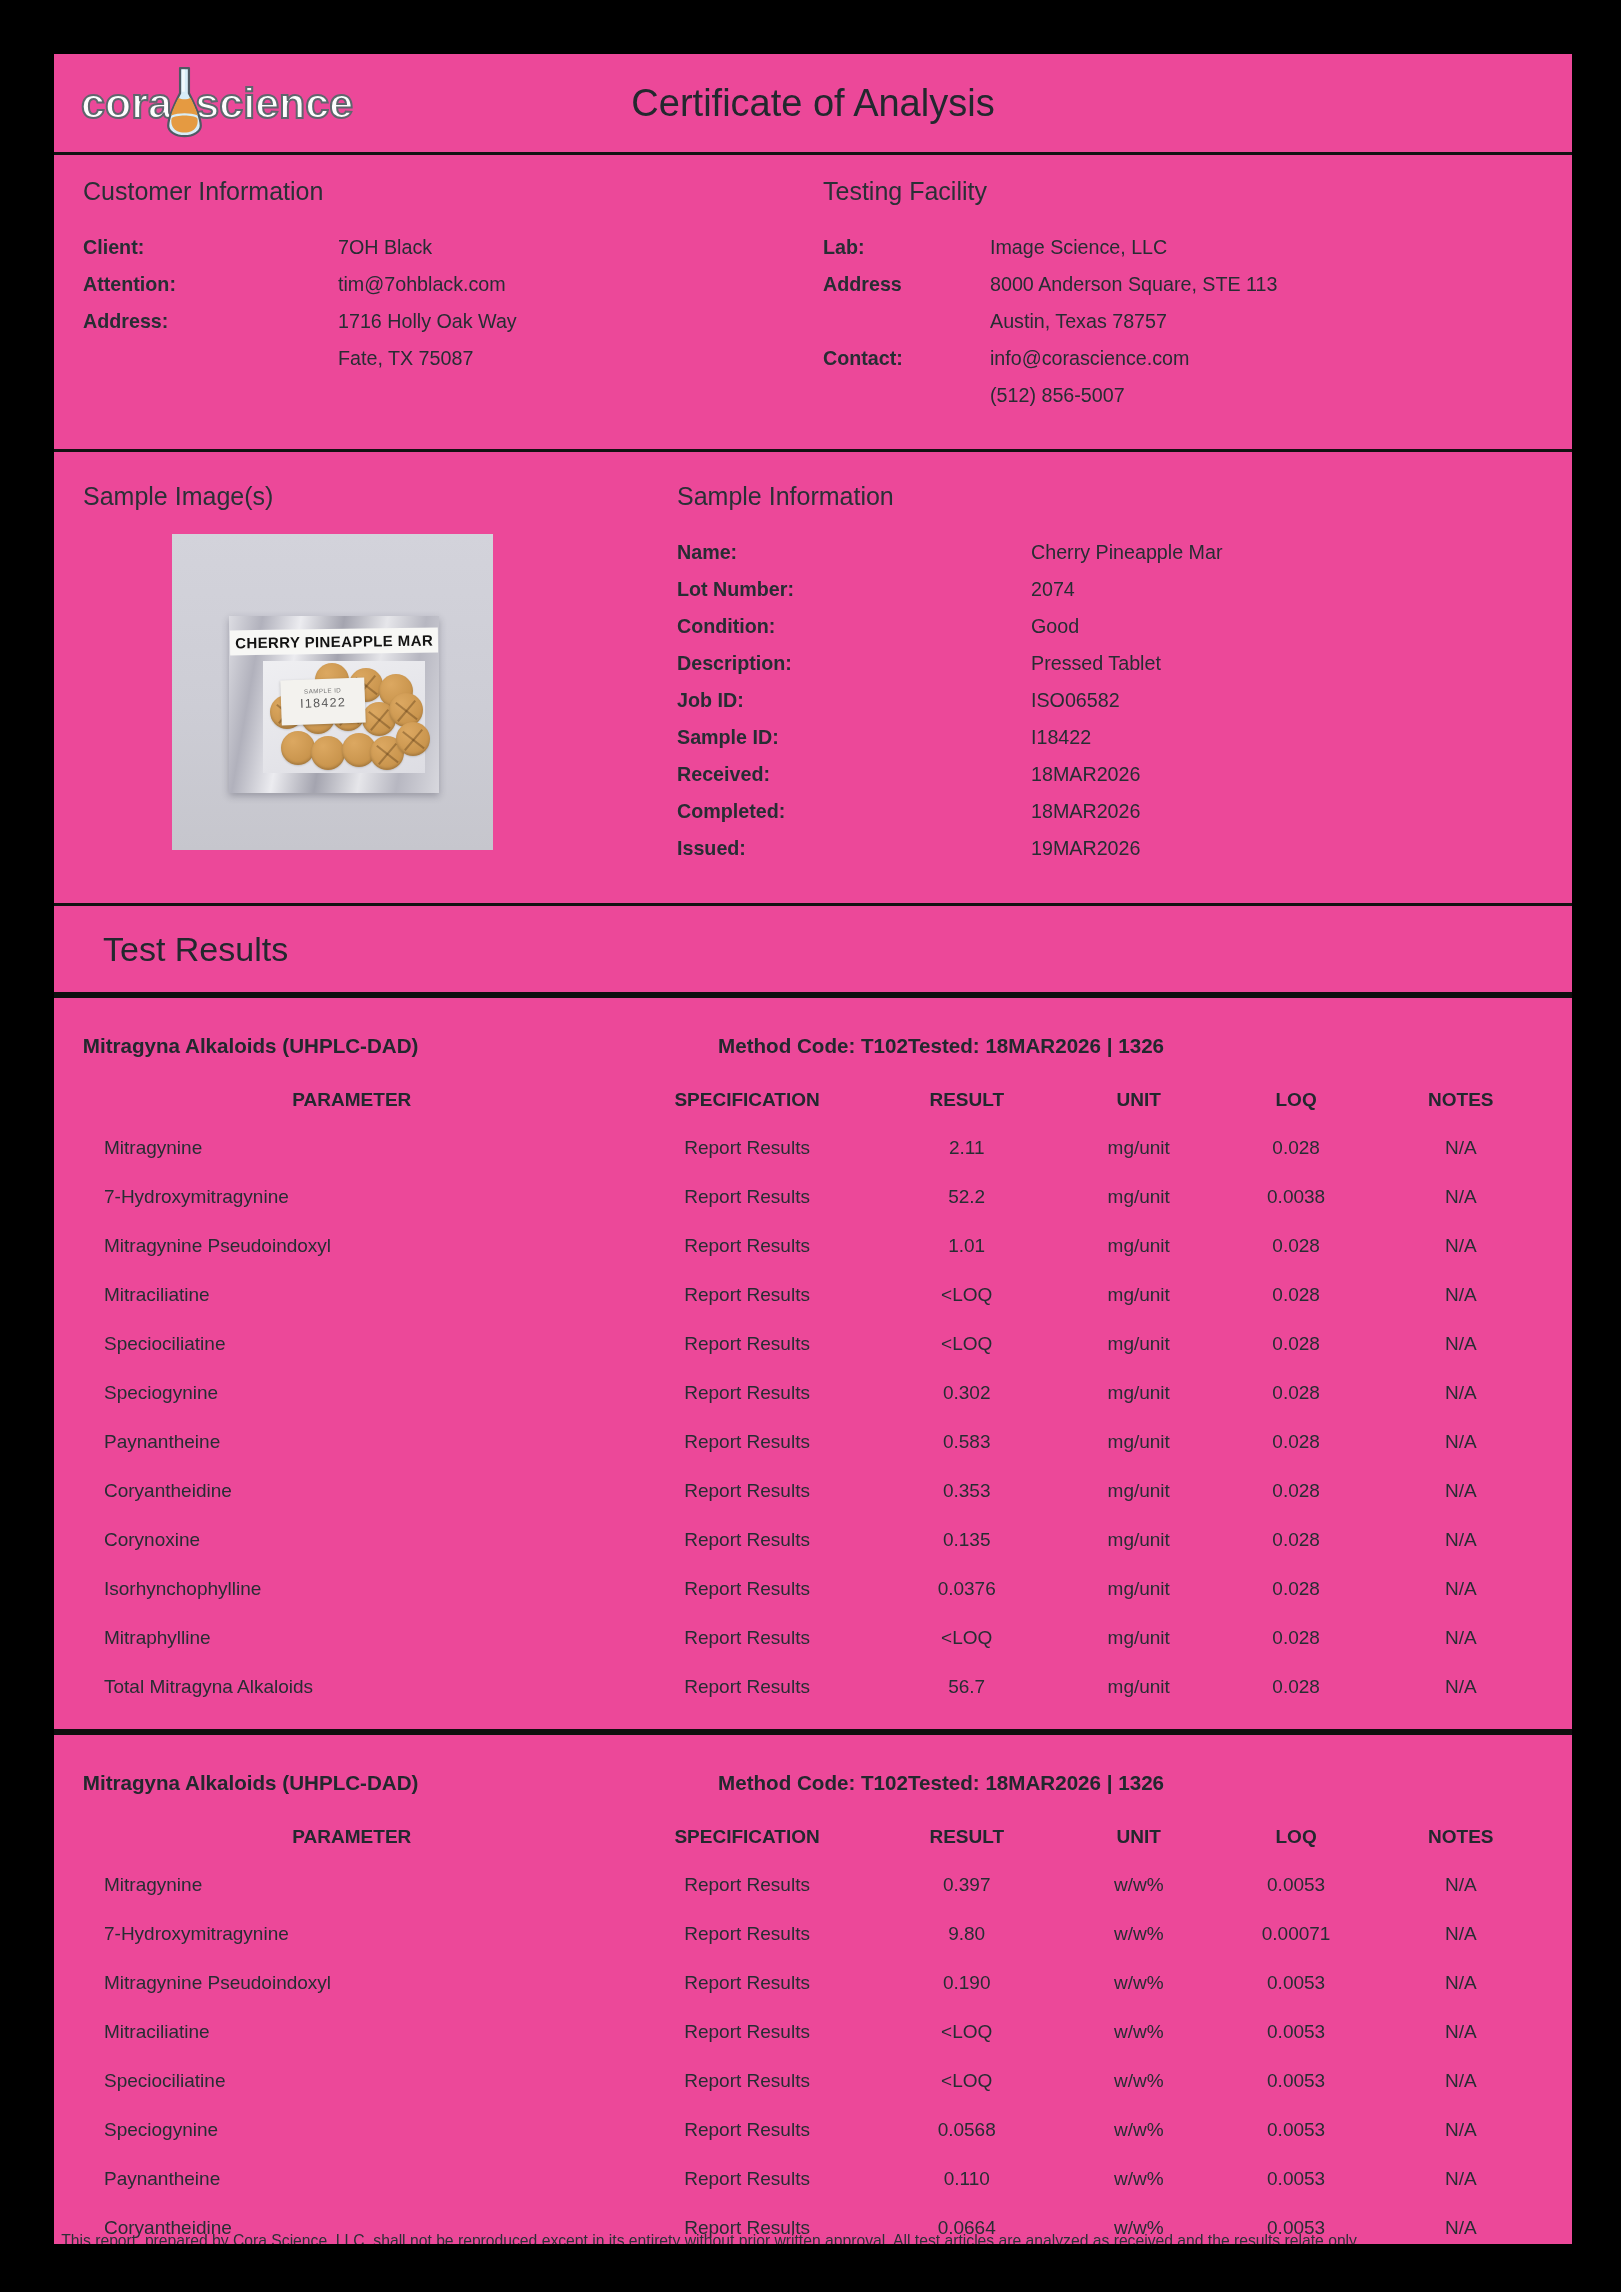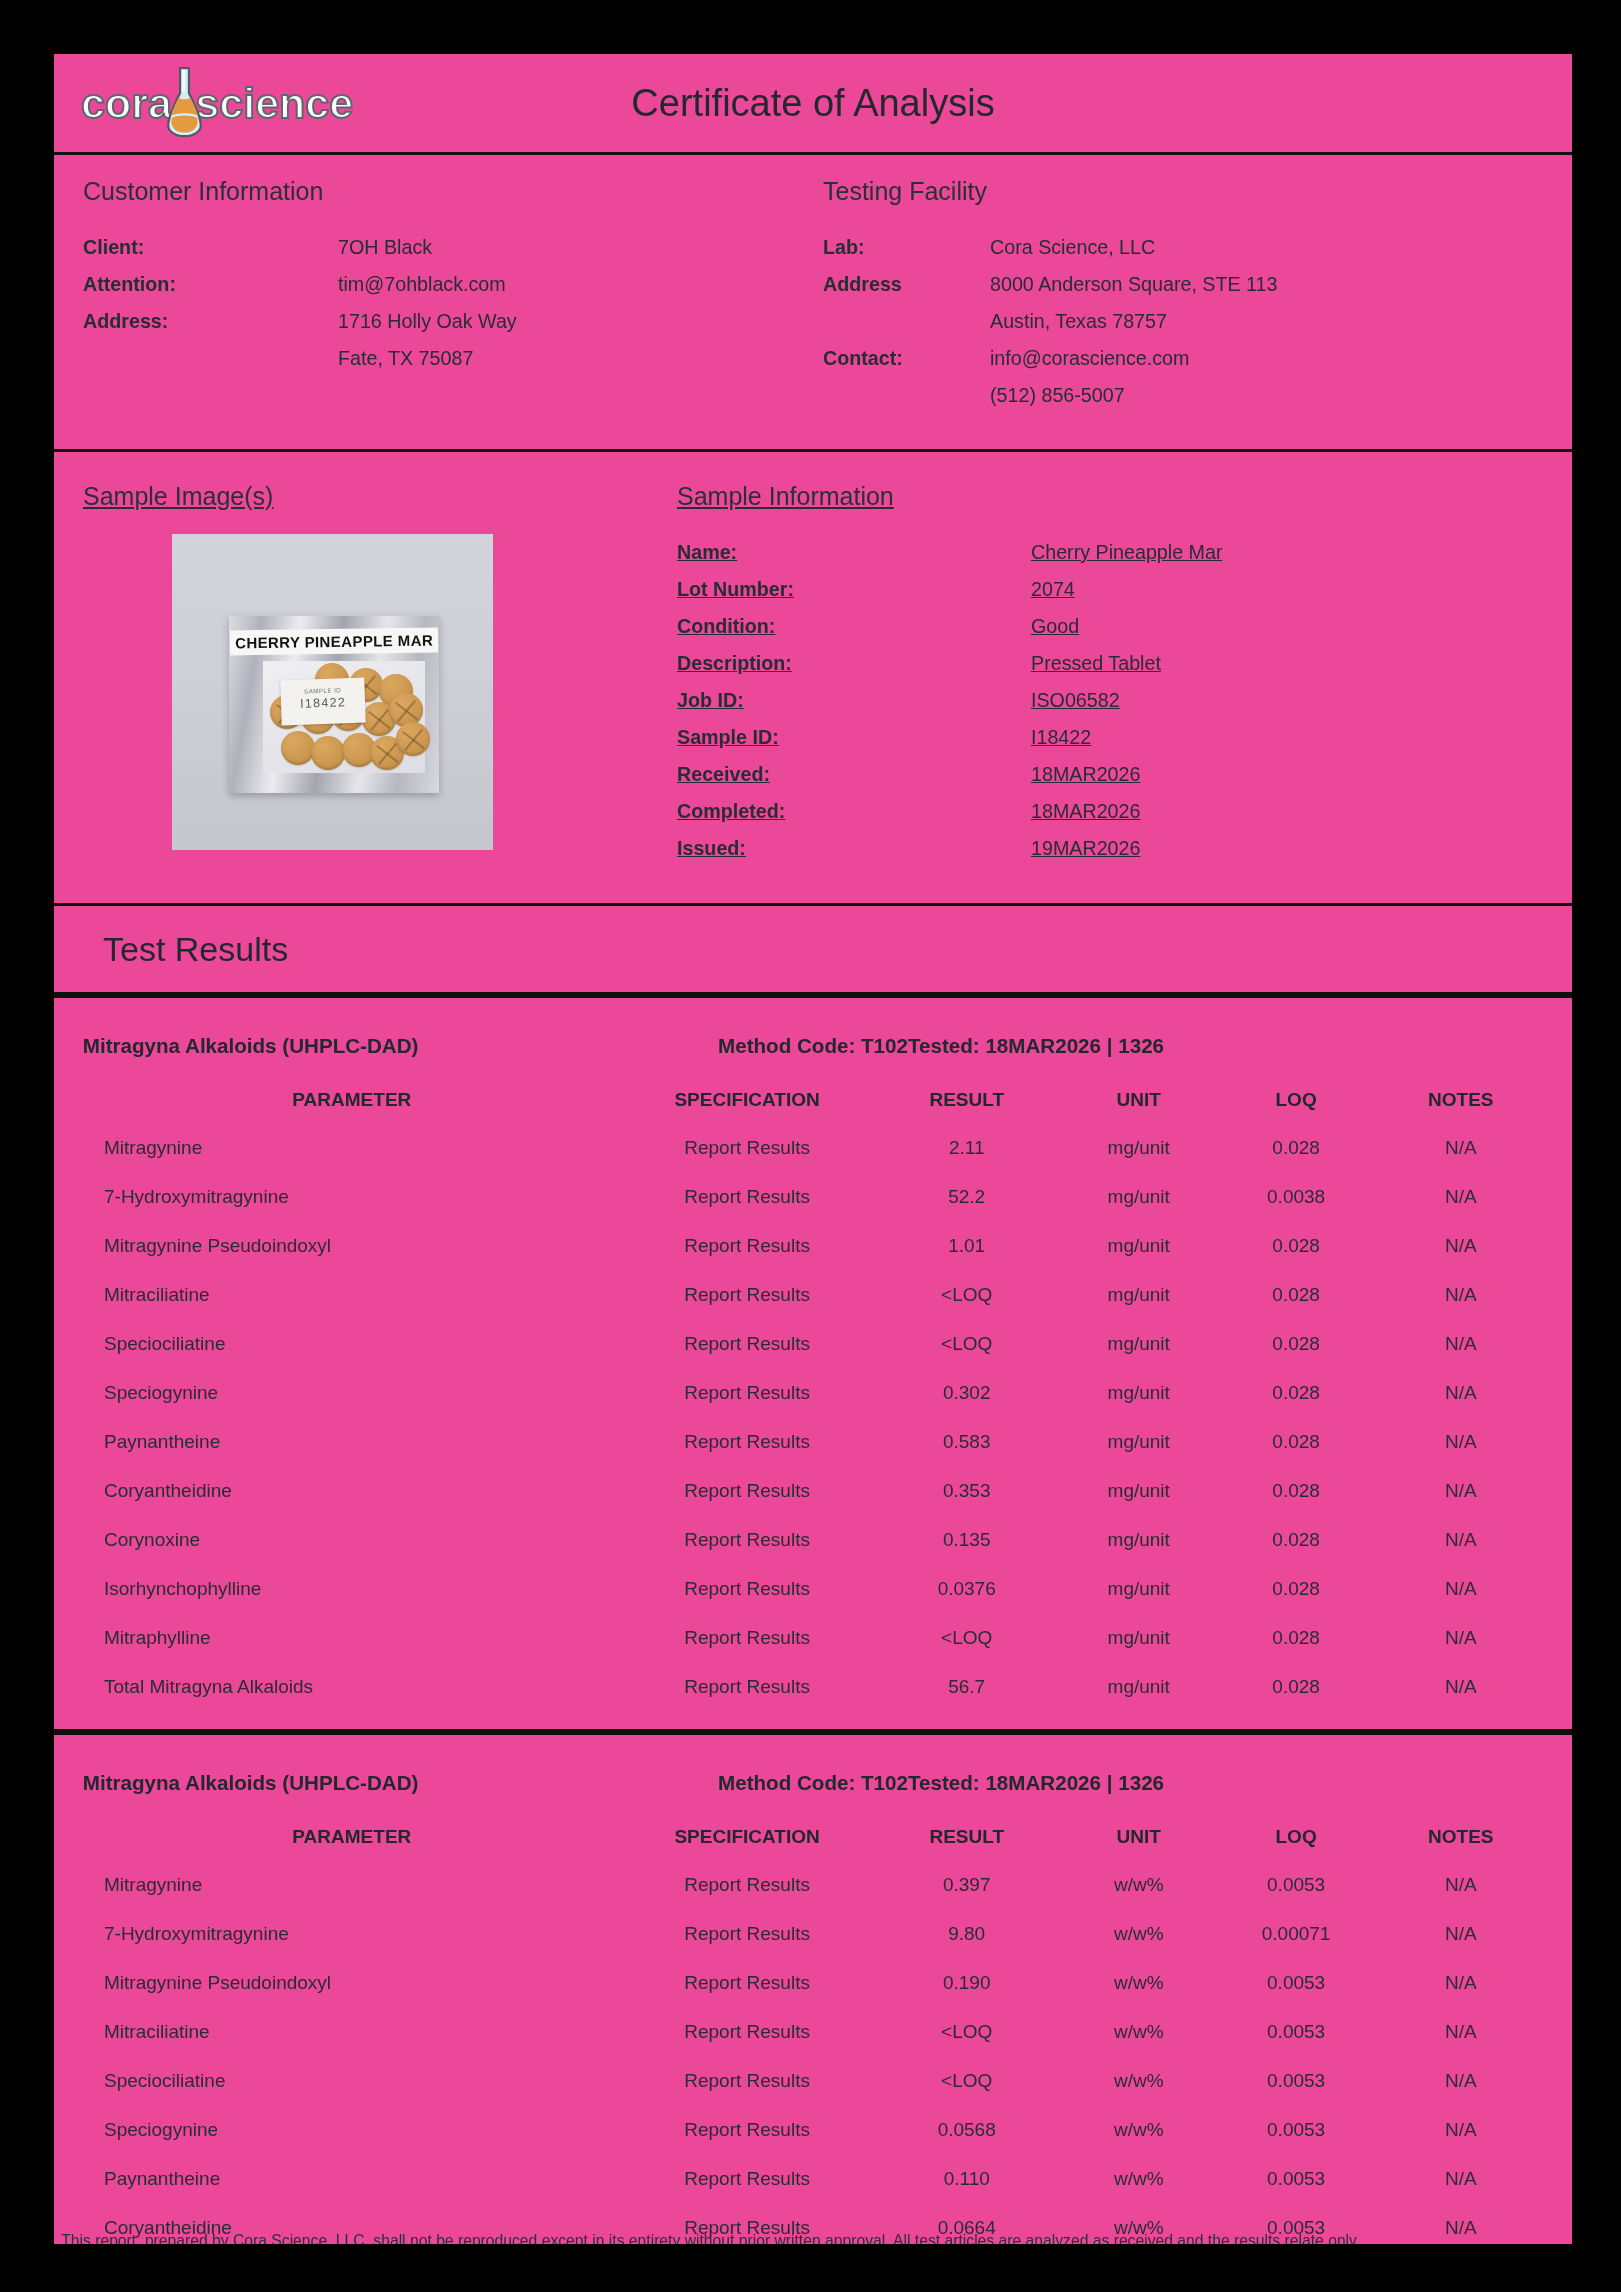--- a/index.html
+++ b/index.html
@@ -42,21 +42,20 @@
     display:grid; grid-template-columns:740px 1fr;
     padding:22px 29px 0; height:297px; box-sizing:border-box;
     border-bottom:3.6px solid #121212;
   }
 
   
   .sample-section {
     display:grid; grid-template-columns:594px 1fr;
     padding:30px 29px 15px; height:454px; box-sizing:border-box;
     border-bottom:3.6px solid #121212;
-    text-decoration:underline;
   }
   .photo {
     width:321px; height:316px; margin:10.7px 0 0 89px; position:relative;
     background:linear-gradient(180deg,#d3d3db 0%,#cdcdd5 55%,#c6c6cd 100%);
   }
   .bag {
     position:absolute; left:57px; top:82px; width:210px; height:177px;
     background:linear-gradient(100deg,#dcdce2 0%,#b1b1bc 14%,#ececf0 30%,#a4a4af 48%,#e6e6ea 66%,#b7b7c1 82%,#d8d8de 100%);
     box-shadow:0 2.7px 7.2px rgba(40,40,60,.30);
   }
@@ -160,21 +159,21 @@
             </span>
           </div>
         </div>
     </div>
     <div class="info-col">
       <h2 class="sec">Testing Facility</h2>
       <div class="kv-list kv-facility">
           <div class="kv-row">
             <span class="kv-label">Lab:</span>
             <span class="kv-value">
-              <div>Cora Science, LLC</div>
+              <div>Image Science, LLC</div>
             </span>
           </div>
           <div class="kv-row">
             <span class="kv-label">Address</span>
             <span class="kv-value">
               <div>8000 Anderson Square, STE 113</div>
               <div>Austin, Texas 78757</div>
             </span>
           </div>
           <div class="kv-row">

